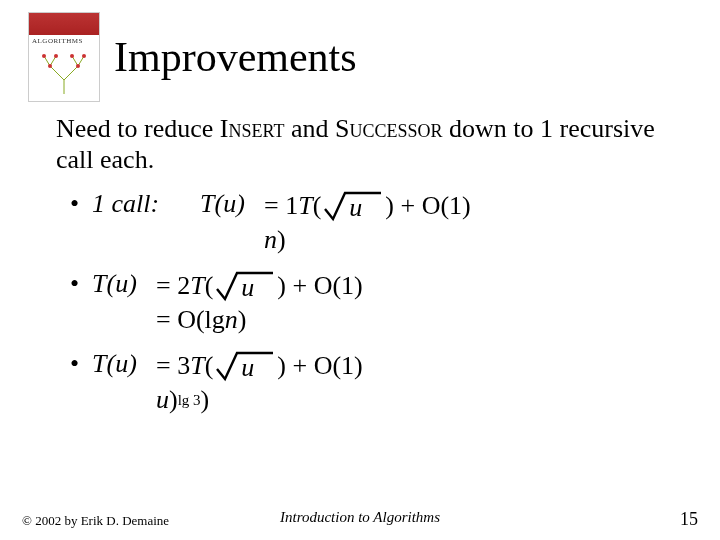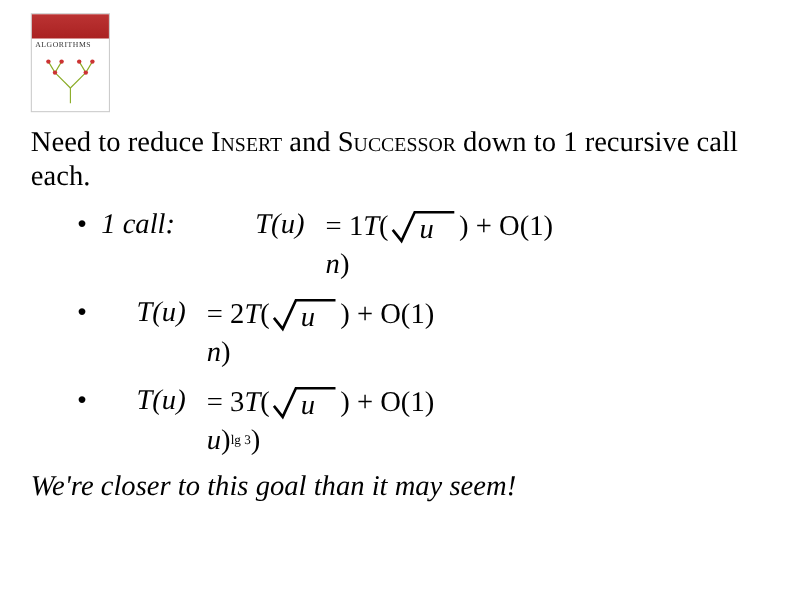--- a/index.html
+++ b/index.html
@@ -8,33 +8,33 @@
   .header { display: flex; align-items: center; gap: 14px; }
   .thumb {
     width: 72px; height: 90px; background: #fff; border: 1px solid #ccc;
     display: flex; flex-direction: column;
   }
   .thumb-top { height: 22px; background: linear-gradient(#b33, #a22); }
   .thumb-alg { padding: 2px 3px 0 3px; font-family: Georgia, serif; font-size: 7px; letter-spacing: 0.5px; color: #333; }
   .thumb-tree { flex: 1; display: flex; align-items: center; justify-content: center; }
   .thumb-tree svg { width: 52px; height: 42px; }
   h1.title { font-family: "Times New Roman", serif; font-size: 42px; font-weight: 400; }
-  .intro { font-size: 26px; line-height: 1.18; margin-top: 12px; }
+  .intro { font-size: 26px; line-height: 1.18; margin-top: 12px; margin-left: 28px; }
   .smallcaps { font-variant: small-caps; }
   .bullets { margin: 14px 0 0 42px; }
   .row { display: flex; align-items: flex-start; font-size: 26px; margin-top: 12px; }
   .dot { width: 22px; }
   .lead { width: 108px; font-style: italic; }
-  .tu { width: 64px; font-style: italic; margin-left: 32px; }
+  .tu { width: 64px; font-style: italic; }
   .eqcol { display: flex; flex-direction: column; }
   .eqline { display: flex; align-items: center; height: 34px; line-height: 34px; }
   .sqrt { position: relative; width: 60px; height: 34px; margin: 0 2px; }
   .sqrt .u { position: absolute; left: 26px; top: 2px; font-style: italic; font-size: 26px; }
   .closer { font-size: 26px; font-style: italic; margin-top: 10px; }
-  .sup { font-size: 12px; vertical-align: super; }
+  .sup { font-size: 15px; vertical-align: super; }
   .footer {
     position: absolute; left: 0; bottom: 10px; width: 100%;
     display: flex; justify-content: space-between; align-items: baseline;
     padding: 0 22px; font-size: 13px;
   }
   .footer-center { position: absolute; left: 0; width: 100%; text-align: center; font-style: italic; font-size: 15px; }
   .footer-right { font-size: 18px; }
   .ital { font-style: italic; }
 </style>
 </head>
@@ -61,20 +61,21 @@
             <circle cx="6" cy="4" r="2"></circle>
               <circle cx="18" cy="4" r="2"></circle>
             <circle cx="34" cy="4" r="2"></circle>
               <circle cx="46" cy="4" r="2"></circle>
             <circle cx="12" cy="14" r="2"></circle>
               <circle cx="40" cy="14" r="2"></circle>
           </g>
         </svg>
       </div>
     </div>
+    <h1 class="title">Improvements</h1>
   </div>
 
   <p class="intro">
     <span>Need to reduce </span><span class="smallcaps">Insert</span><span> and </span><span class="smallcaps">Successor</span><span> down to 1 recursive call each.</span>
   </p>
 
   <div class="bullets">
 
     <div class="row">
       <div class="dot">•</div>
@@ -114,20 +115,21 @@
           <span>(</span>
           <span class="sqrt">
             <svg viewBox="0 0 60 34">
                 <path d="M2 20 L10 30 L22 4 L58 4" stroke="#000" stroke-width="2.4" fill="none"></path>
               </svg>
             <span class="u">u</span>
           </span>
           <span> ) + O(1)</span>
         </div>
         <div class="eqline">
+          <span>= O(lg </span>
             <span class="ital">n</span>
             <span>)</span>
         </div>
       </div>
     </div>
 
     <div class="row">
       <div class="dot">•</div>
       <div class="tu">
         <span>T</span>(<span>u</span>)
@@ -149,16 +151,20 @@
             <span class="ital">u</span>
             <span>) </span>
             <span class="sup">lg 3</span>
             <span>)</span>
         </div>
       </div>
     </div>
 
   </div>
 
-  <p class="closer">We're closer to this goal than it may seem!</p>
 
+  <div class="footer">
+    <span>© 2002 by Erik D. Demaine</span>
+    <span class="footer-center">Introduction to Algorithms</span>
+    <span class="footer-right">15</span>
+  </div>
 
 </div>
 
 </body></html>

